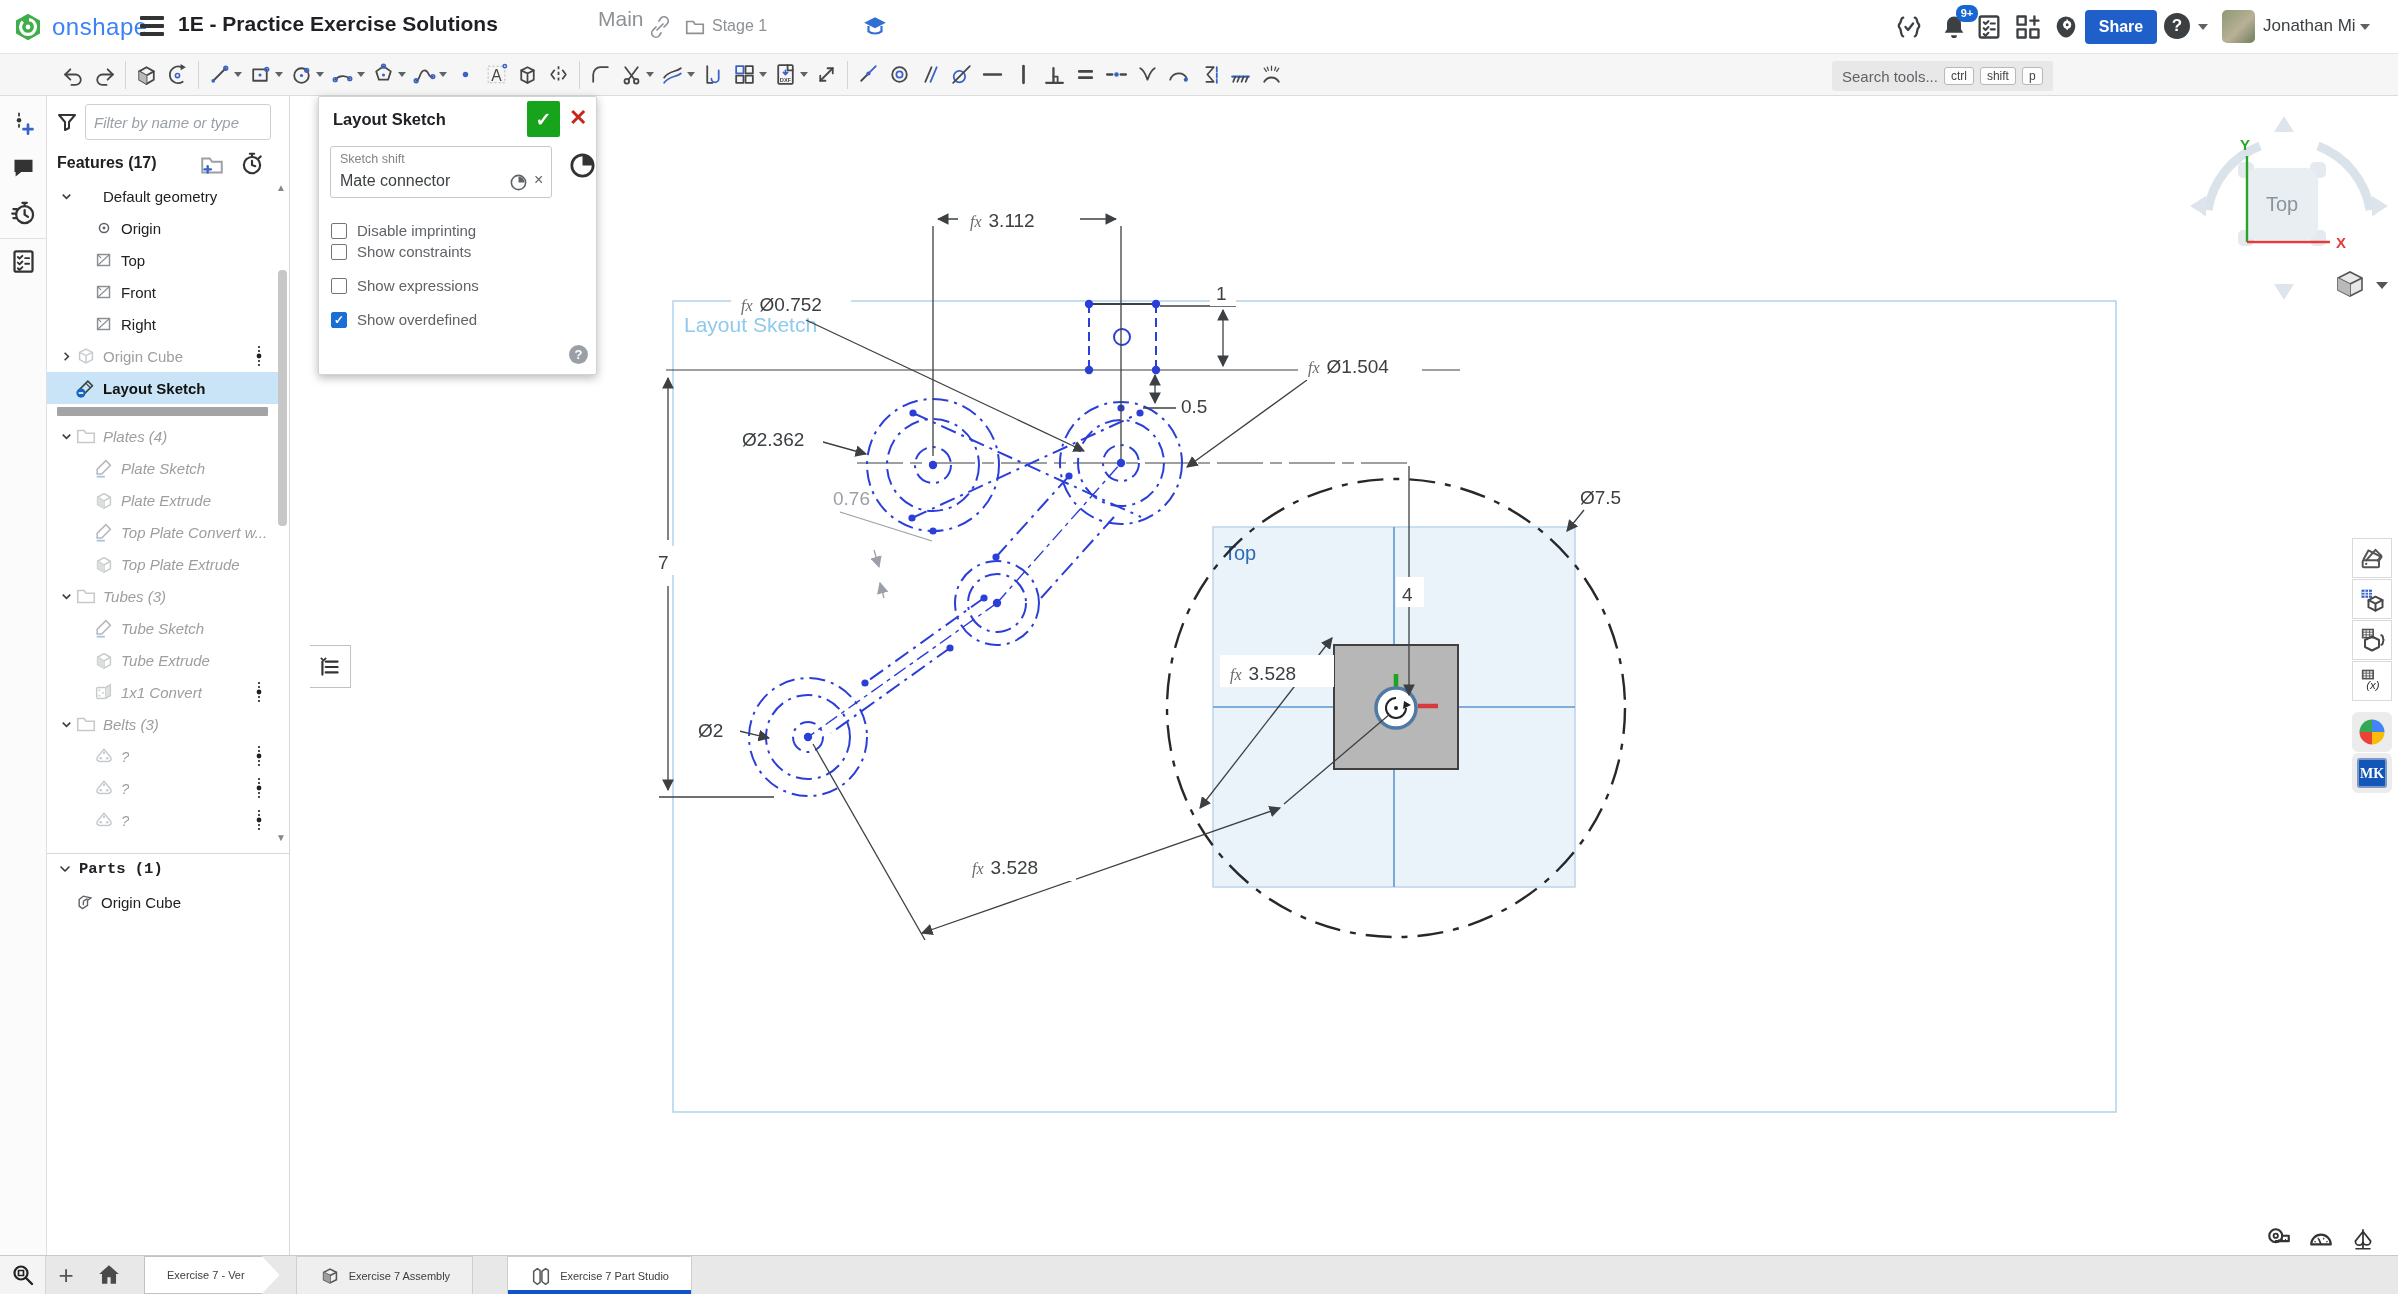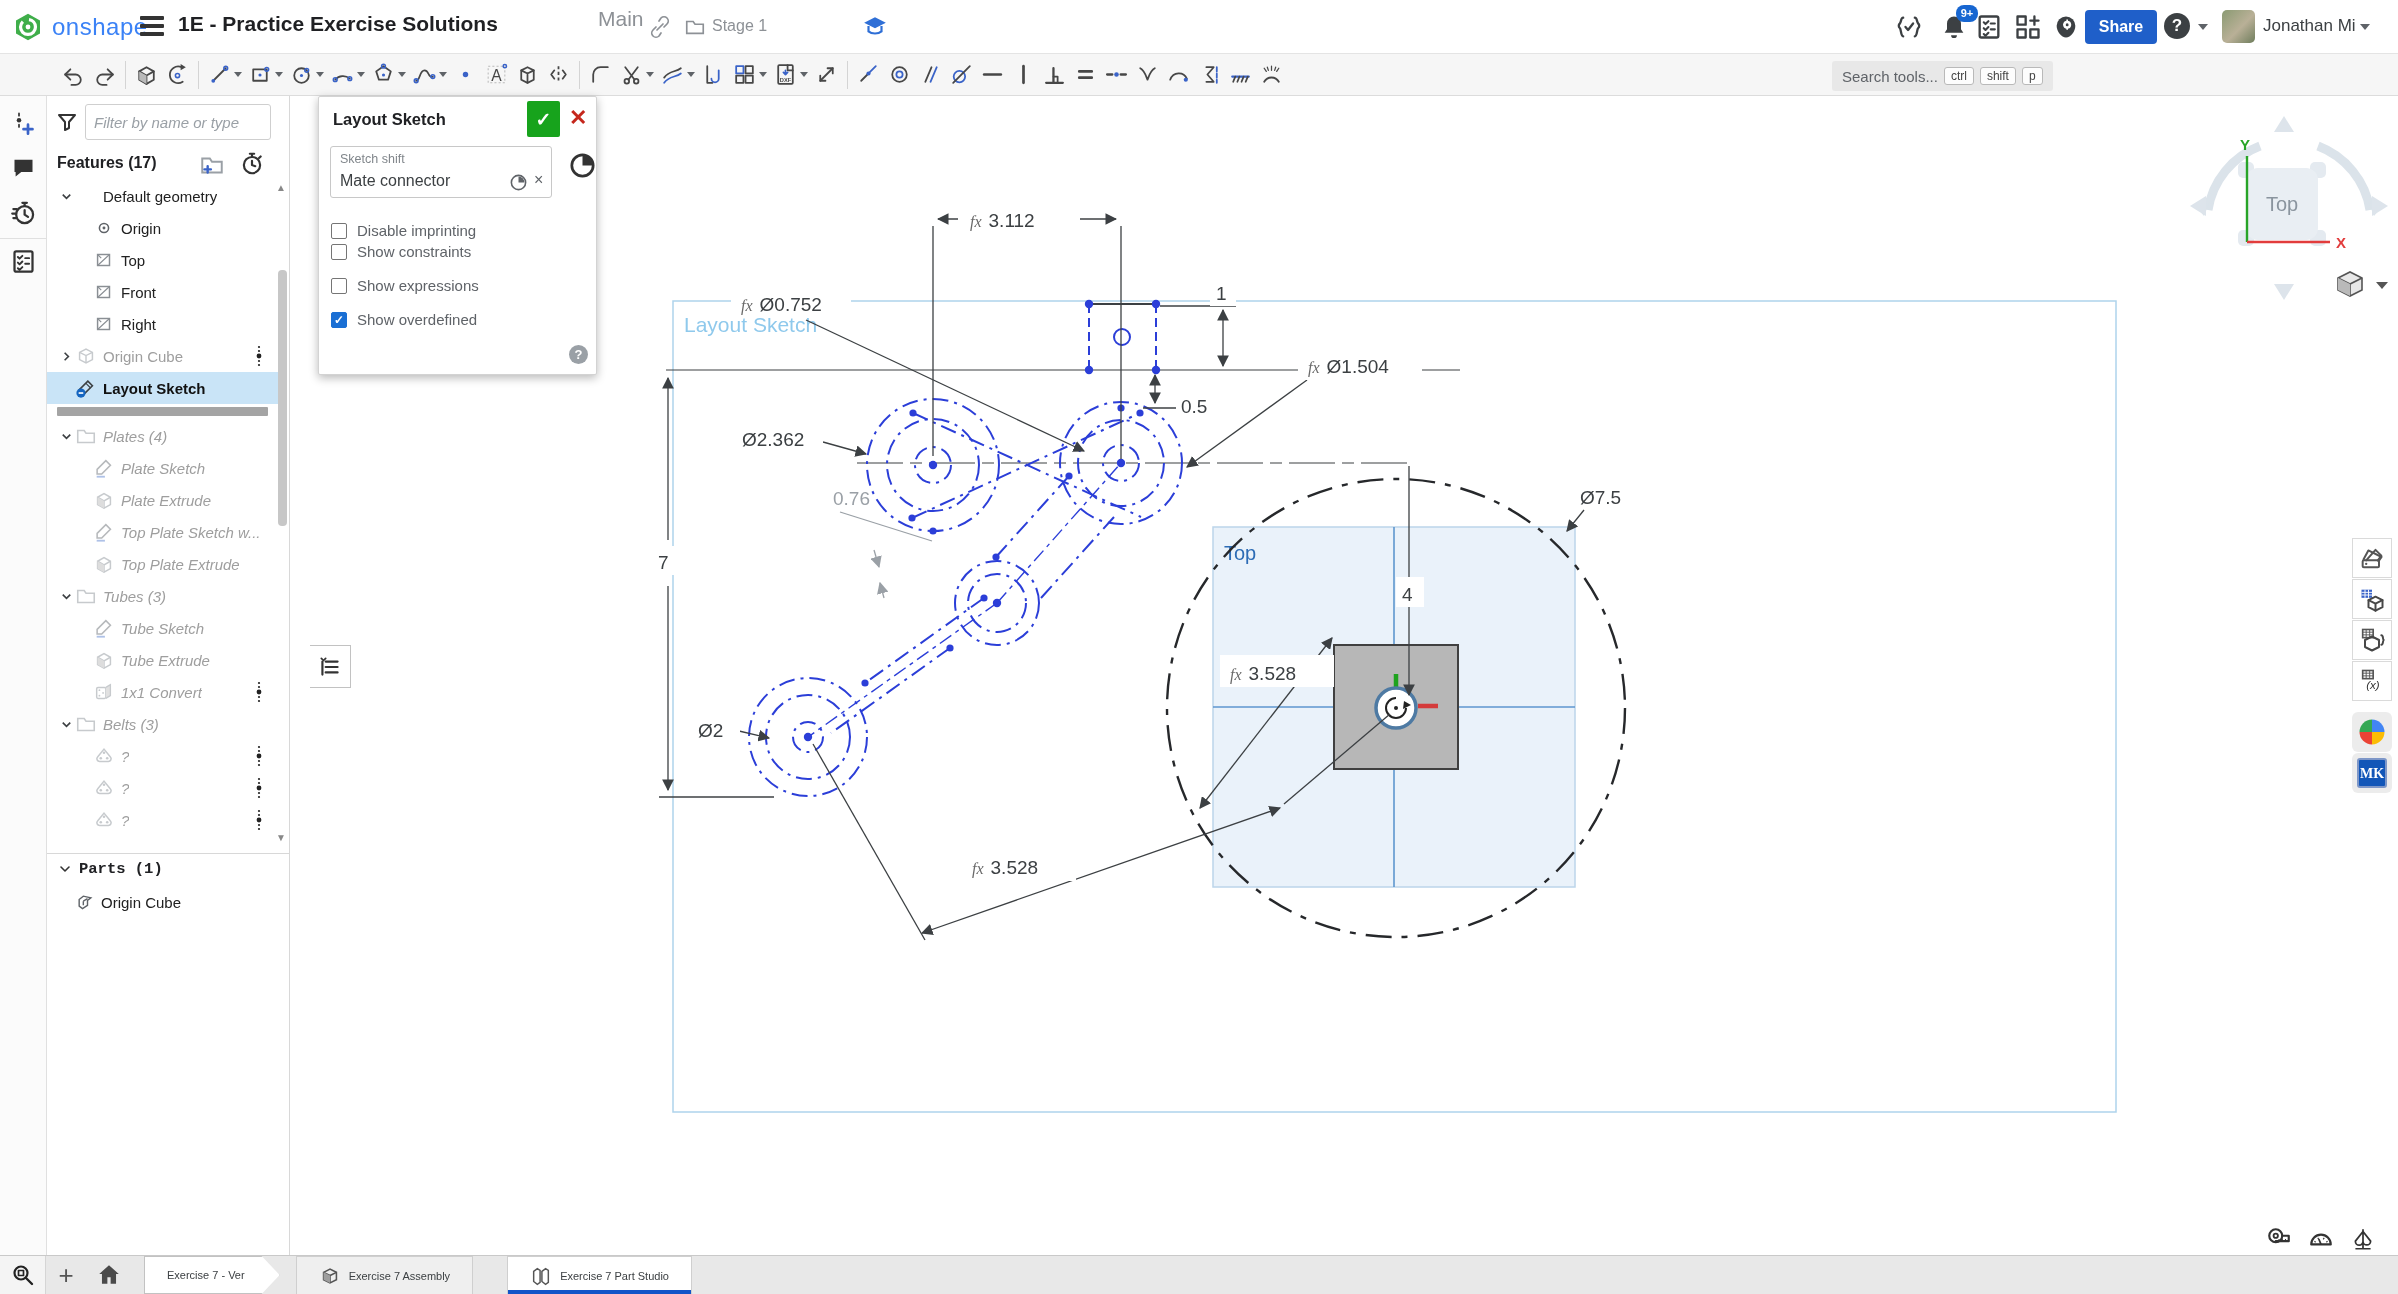--- a/index.html
+++ b/index.html
@@ -778,21 +778,21 @@
           </svg></span>
         <span class="tlabel">Plate Extrude</span>
       </div>
       <div class="trow muted italic">
         <span class="chev"></span>
         <span style="width:18px"></span>
         <span class="ficn"><svg viewBox="0 0 24 24">
             <path d="M14 4 19 9 9.5 18.5H4.5v-5z" fill="none" stroke="#7a7f84" stroke-width="1.7"></path>
             <path d="M4 21.5h9" stroke="#6d8fd4" stroke-width="2"></path>
           </svg></span>
-        <span class="tlabel">Top Plate Sketch w...</span>
+        <span class="tlabel">Top Plate Convert w...</span>
       </div>
       <div class="trow muted italic">
         <span class="chev"></span>
         <span style="width:18px"></span>
         <span class="ficn"><svg viewBox="0 0 24 24">
             <path d="M5 9l7-4 7 4v8l-7 4-7-4z" fill="none" stroke="#9aa0a6" stroke-width="1.6"></path>
             <path d="M5 9l7 4 7-4M12 13v8" fill="none" stroke="#9aa0a6" stroke-width="1.6"></path>
             <path d="M5 9l7 4v8l-7-4z" fill="#c3c3c3"></path>
           </svg></span>
         <span class="tlabel">Top Plate Extrude</span>

